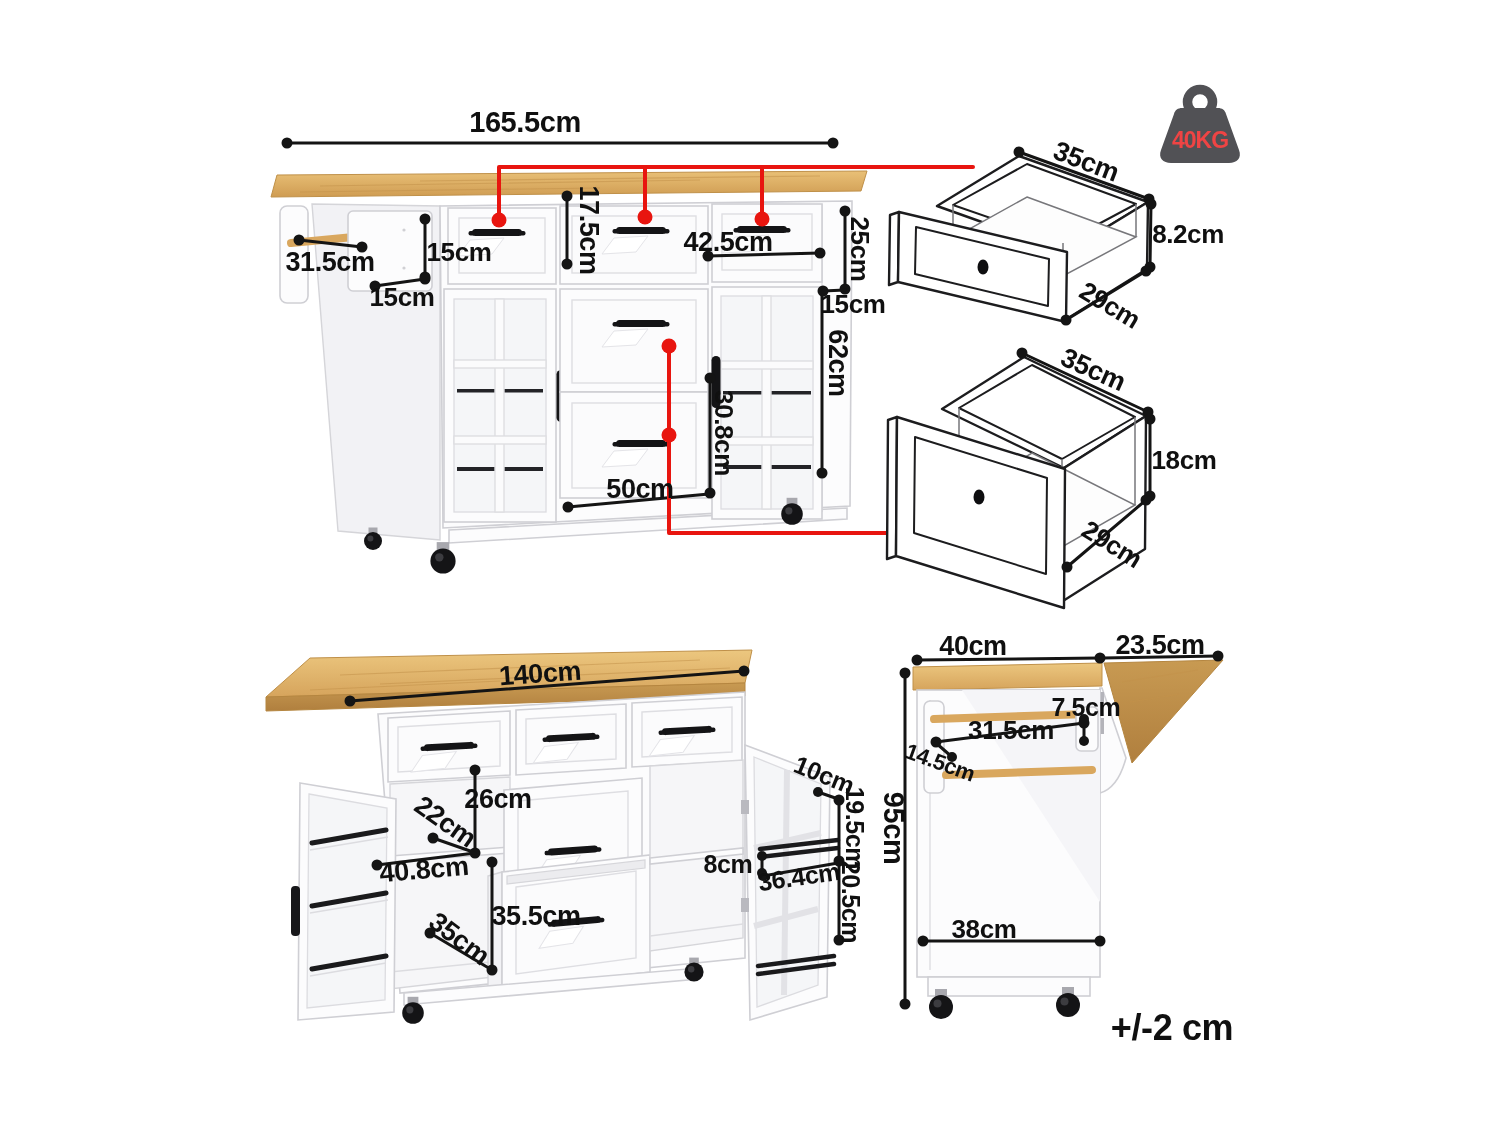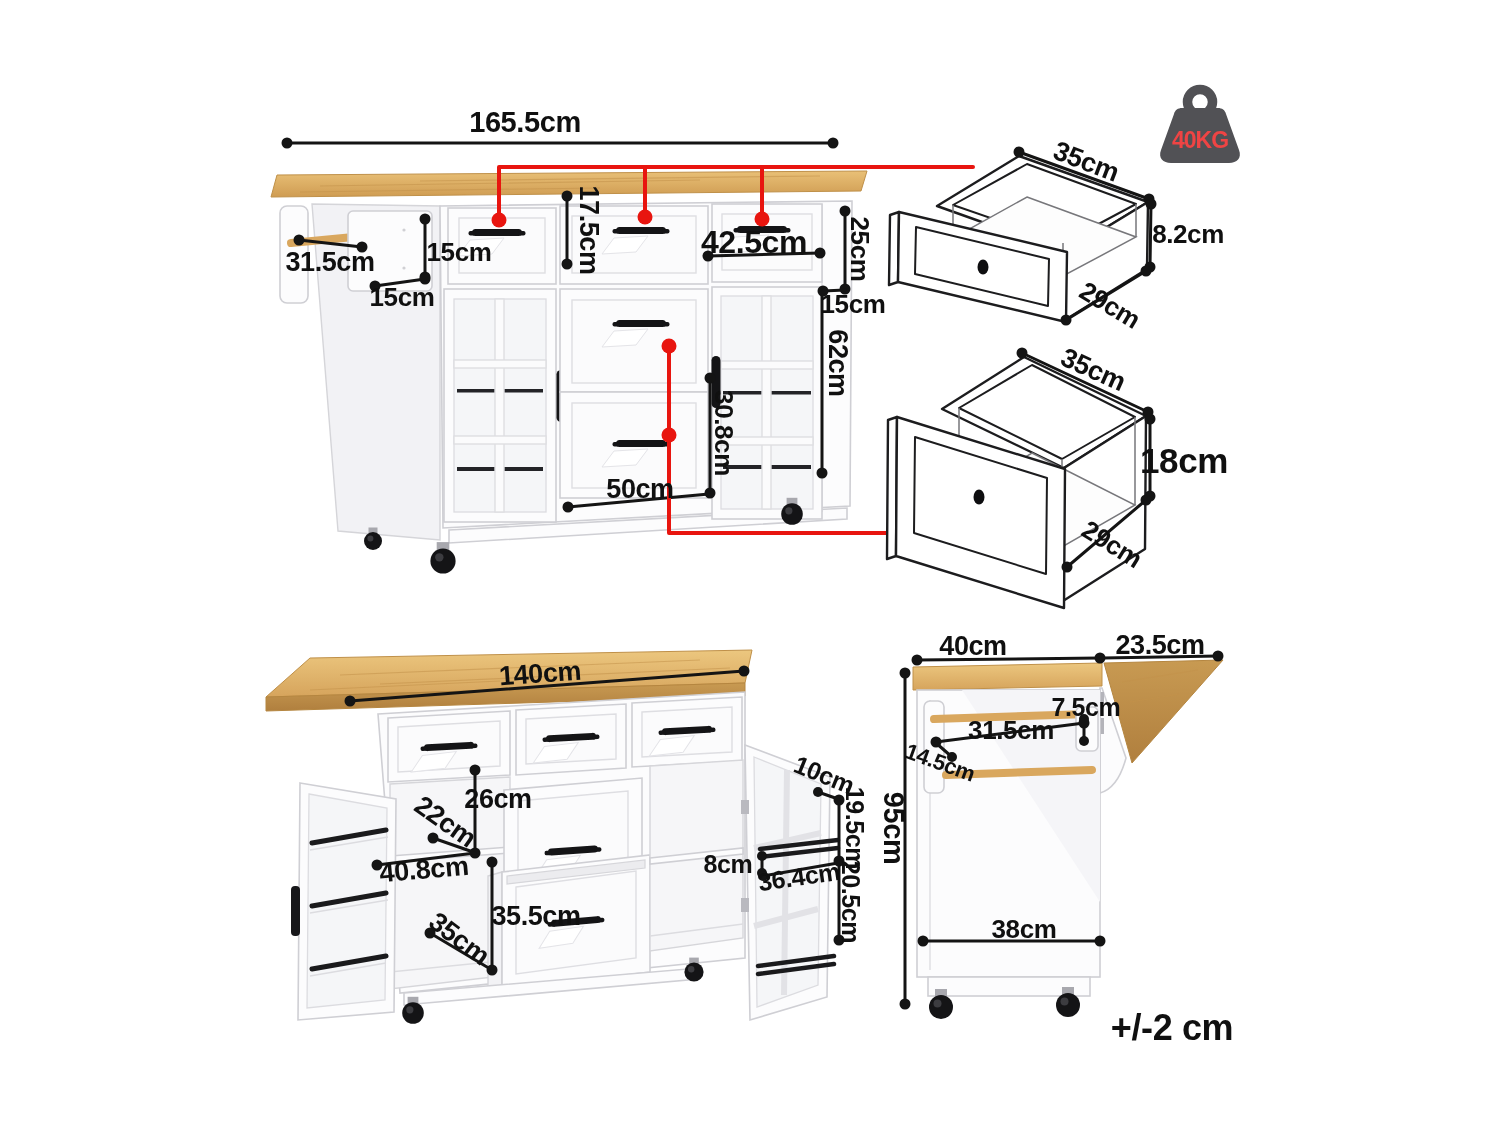--- a/index.html
+++ b/index.html
@@ -329,32 +329,32 @@
         <circle class="dot" cx="923" cy="941" r="5.5"></circle>
         <circle class="dot" cx="1100" cy="941" r="5.5"></circle>
   </g>
 </svg>
 
 <div class="lbl" style="left:525px;top:122px;font-size:29px">165.5cm</div>
 <div class="lbl" style="left:588px;top:230px;font-size:27px;transform:translate(-50%,-50%) rotate(90deg)">17.5cm</div>
 <div class="lbl" style="left:330px;top:262px;font-size:27px">31.5cm</div>
 <div class="lbl" style="left:459px;top:252px;font-size:26px">15cm</div>
 <div class="lbl" style="left:402px;top:297px;font-size:26px">15cm</div>
-<div class="lbl" style="left:754px;top:242px;font-size:32px">42.5cm</div>
+<div class="lbl" style="left:728px;top:242px;font-size:27px">42.5cm</div>
 <div class="lbl" style="left:860px;top:249px;font-size:26px;transform:translate(-50%,-50%) rotate(90deg)">25cm</div>
 <div class="lbl" style="left:853px;top:304px;font-size:26px">15cm</div>
 <div class="lbl" style="left:837px;top:363px;font-size:27px;transform:translate(-50%,-50%) rotate(90deg)">62cm</div>
 <div class="lbl" style="left:724px;top:433px;font-size:26px;transform:translate(-50%,-50%) rotate(90deg)">30.8cm</div>
 <div class="lbl" style="left:640px;top:489px;font-size:27px">50cm</div>
 
 <div class="lbl" style="left:1086px;top:162px;font-size:27px;transform:translate(-50%,-50%) rotate(21deg)">35cm</div>
 <div class="lbl" style="left:1188px;top:234px;font-size:26px">8.2cm</div>
 <div class="lbl" style="left:1110px;top:305px;font-size:26px;transform:translate(-50%,-50%) rotate(31deg)">29cm</div>
 <div class="lbl" style="left:1093px;top:370px;font-size:27px;transform:translate(-50%,-50%) rotate(24deg)">35cm</div>
-<div class="lbl" style="left:1184px;top:460px;font-size:35px">18cm</div>
+<div class="lbl" style="left:1184px;top:460px;font-size:26px">18cm</div>
 <div class="lbl" style="left:1112px;top:544px;font-size:26px;transform:translate(-50%,-50%) rotate(32deg)">29cm</div>
 <div class="lbl wht" style="left:1200px;top:140px;font-size:23px">40KG</div>
 
 <div class="lbl" style="left:540px;top:674px;font-size:27px;transform:translate(-50%,-50%) rotate(-4deg)">140cm</div>
 <div class="lbl" style="left:498px;top:799px;font-size:27px">26cm</div>
 <div class="lbl" style="left:445px;top:822px;font-size:27px;transform:translate(-50%,-50%) rotate(35deg)">22cm</div>
 <div class="lbl" style="left:424px;top:870px;font-size:27px;transform:translate(-50%,-50%) rotate(-5deg)">40.8cm</div>
 <div class="lbl" style="left:459px;top:939px;font-size:27px;transform:translate(-50%,-50%) rotate(37deg)">35cm</div>
 <div class="lbl" style="left:536px;top:916px;font-size:27px">35.5cm</div>
 <div class="lbl" style="left:728px;top:864px;font-size:25px">8cm</div>
@@ -362,16 +362,16 @@
 <div class="lbl" style="left:824px;top:775px;font-size:25px;transform:translate(-50%,-50%) rotate(22deg)">10cm</div>
 <div class="lbl" style="left:854px;top:828px;font-size:25px;transform:translate(-50%,-50%) rotate(90deg)">19.5cm</div>
 <div class="lbl" style="left:850px;top:902px;font-size:25px;transform:translate(-50%,-50%) rotate(90deg)">20.5cm</div>
 
 <div class="lbl" style="left:973px;top:646px;font-size:27px">40cm</div>
 <div class="lbl" style="left:1160px;top:645px;font-size:27px">23.5cm</div>
 <div class="lbl" style="left:893px;top:828px;font-size:29px;transform:translate(-50%,-50%) rotate(90deg)">95cm</div>
 <div class="lbl" style="left:1086px;top:707px;font-size:25px">7.5cm</div>
 <div class="lbl" style="left:1011px;top:730px;font-size:26px">31.5cm</div>
 <div class="lbl" style="left:940px;top:763px;font-size:22px;transform:translate(-50%,-50%) rotate(20deg)">14.5cm</div>
-<div class="lbl" style="left:1024px;top:929px;font-size:26px">38cm</div>
+<div class="lbl" style="left:984px;top:929px;font-size:26px">38cm</div>
 <div class="lbl" style="left:1172px;top:1028px;font-size:36px">+/-2 cm</div>
 
 </div>
 
 </body></html>

